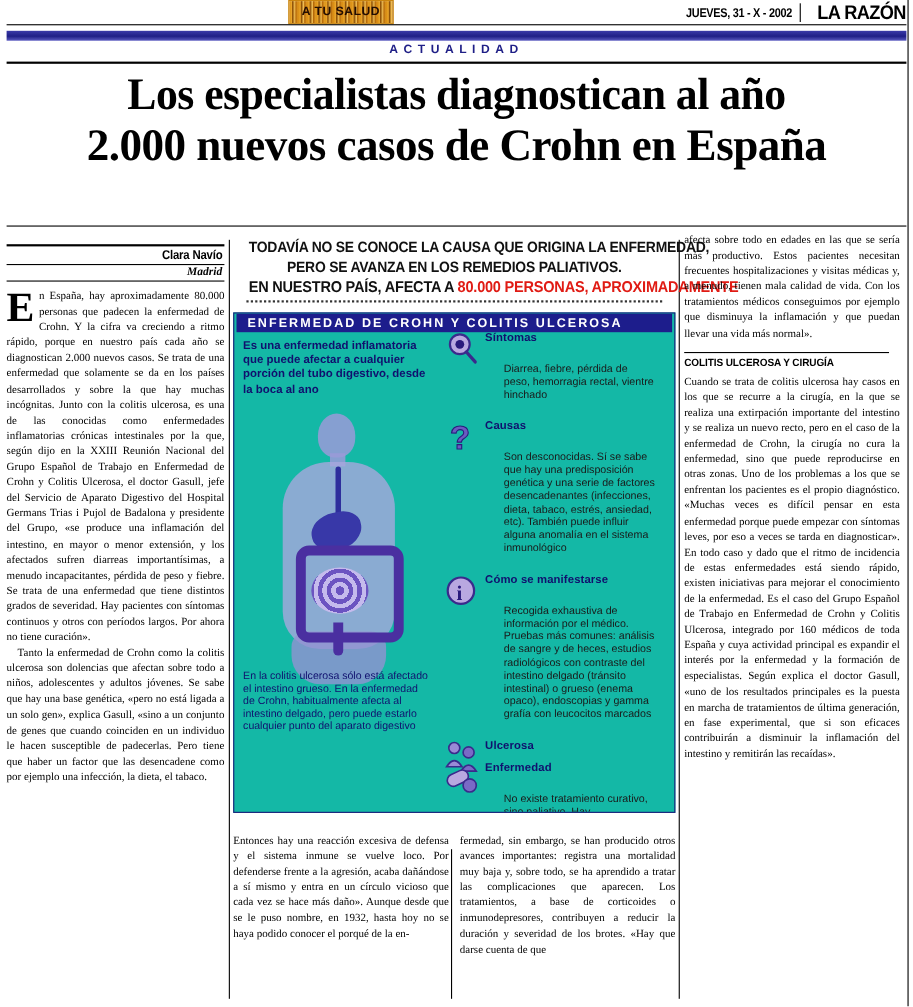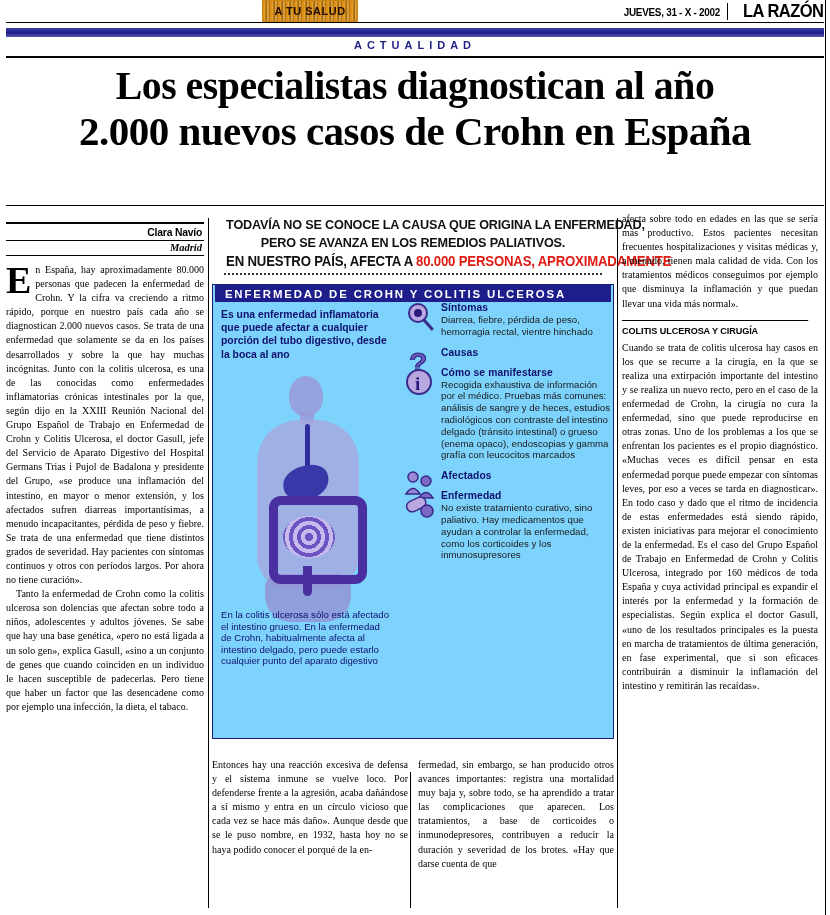--- a/index.html
+++ b/index.html
@@ -253,21 +253,21 @@
     margin: 3px 12px 0 12px;
     border-bottom: 2px dotted #333;
     height: 0;
   }
 
   
   .info-box {
     position: relative;
     margin-top: 9px;
     border: 1px solid #1b1b7a;
-    background: #7dd3fc;
+    background: #14b8a6;
     height: 455px;
     box-sizing: border-box;
     overflow: hidden;
   }
   .info-header {
     height: 17px;
     background: #1d1d8c;
     color: #ffffff;
     font-family: "Liberation Sans", sans-serif;
     font-weight: bold;
@@ -401,21 +401,21 @@
   }
   .info-item h4 {
     margin: 0 0 1px 0;
     font-family: Liberation Sans, sans-serif;
     font-weight: bold;
     font-size: 10.3px;
     color: #10106e;
     letter-spacing: 0.1px;
   }
   .info-item p {
-    margin: 0;
+    margin: 17px;
     font-family: "Liberation Sans", sans-serif;
     font-size: 9.7px;
     line-height: 11.8px;
     color: #1a1a1a;
   }
   .ico {
     position: absolute;
     left: 0px;
     top: -2px;
     width: 34px;
@@ -574,20 +574,21 @@
               <p>Diarrea, fiebre, pérdida de peso, hemorragia rectal, vientre hinchado</p>
             </div>
 
             <div class="info-item">
               <div class="ico">
                 <svg width="34" height="34" viewBox="0 0 34 34">
                   <text x="6" y="28" font-family="Liberation Sans, sans-serif" font-size="30" font-weight="bold" fill="#6a5ac0" stroke="#2a1a7c" stroke-width="1">?</text>
                 </svg>
               </div>
               <h4>Causas</h4>
+              <p>Son desconocidas. Sí se sabe que hay una predisposición genética y una serie de factores desencadenantes (infecciones, dieta, tabaco, estrés, ansiedad, etc). También puede influir alguna anomalía en el sistema inmunológico</p>
             </div>
 
             <div class="info-item">
               <div class="ico">
                 <svg width="34" height="34" viewBox="0 0 34 34">
                   <circle cx="16" cy="17" r="12" fill="#b9a8e0" stroke="#3a2a8c" stroke-width="2"></circle>
                   <text x="12" y="25" font-family="Liberation Serif, serif" font-size="19" font-weight="bold" fill="#2a1a7c">i</text>
                 </svg>
               </div>
               <h4>Cómo se manifestarse</h4>
@@ -596,21 +597,21 @@
 
             <div class="info-item">
               <div class="ico">
                 <svg width="34" height="34" viewBox="0 0 34 34">
                   <circle cx="10" cy="9" r="5" fill="#9a8ad6" stroke="#3a2a8c" stroke-width="1.5"></circle>
                   <path d="M3 26 q7 -11 14 0 z" fill="#9a8ad6" stroke="#3a2a8c" stroke-width="1.5"></path>
                   <circle cx="23" cy="13" r="5" fill="#7a6ac6" stroke="#3a2a8c" stroke-width="1.5"></circle>
                   <path d="M16 30 q7 -11 14 0 z" fill="#7a6ac6" stroke="#3a2a8c" stroke-width="1.5"></path>
                 </svg>
               </div>
-              <h4>Afectados</h4>
+              <h4>Ulcerosa</h4>
             </div>
 
             <div class="info-item">
               <div class="ico">
                 <svg width="34" height="34" viewBox="0 0 34 34">
                   <rect x="3" y="11" width="20" height="11" rx="5.5" fill="#b9a8e0" stroke="#3a2a8c" stroke-width="1.5" transform="rotate(-25 13 16)"></rect>
                   <circle cx="24" cy="23" r="6" fill="#7a6ac6" stroke="#3a2a8c" stroke-width="1.5"></circle>
                 </svg>
               </div>
               <h4>Enfermedad</h4>

